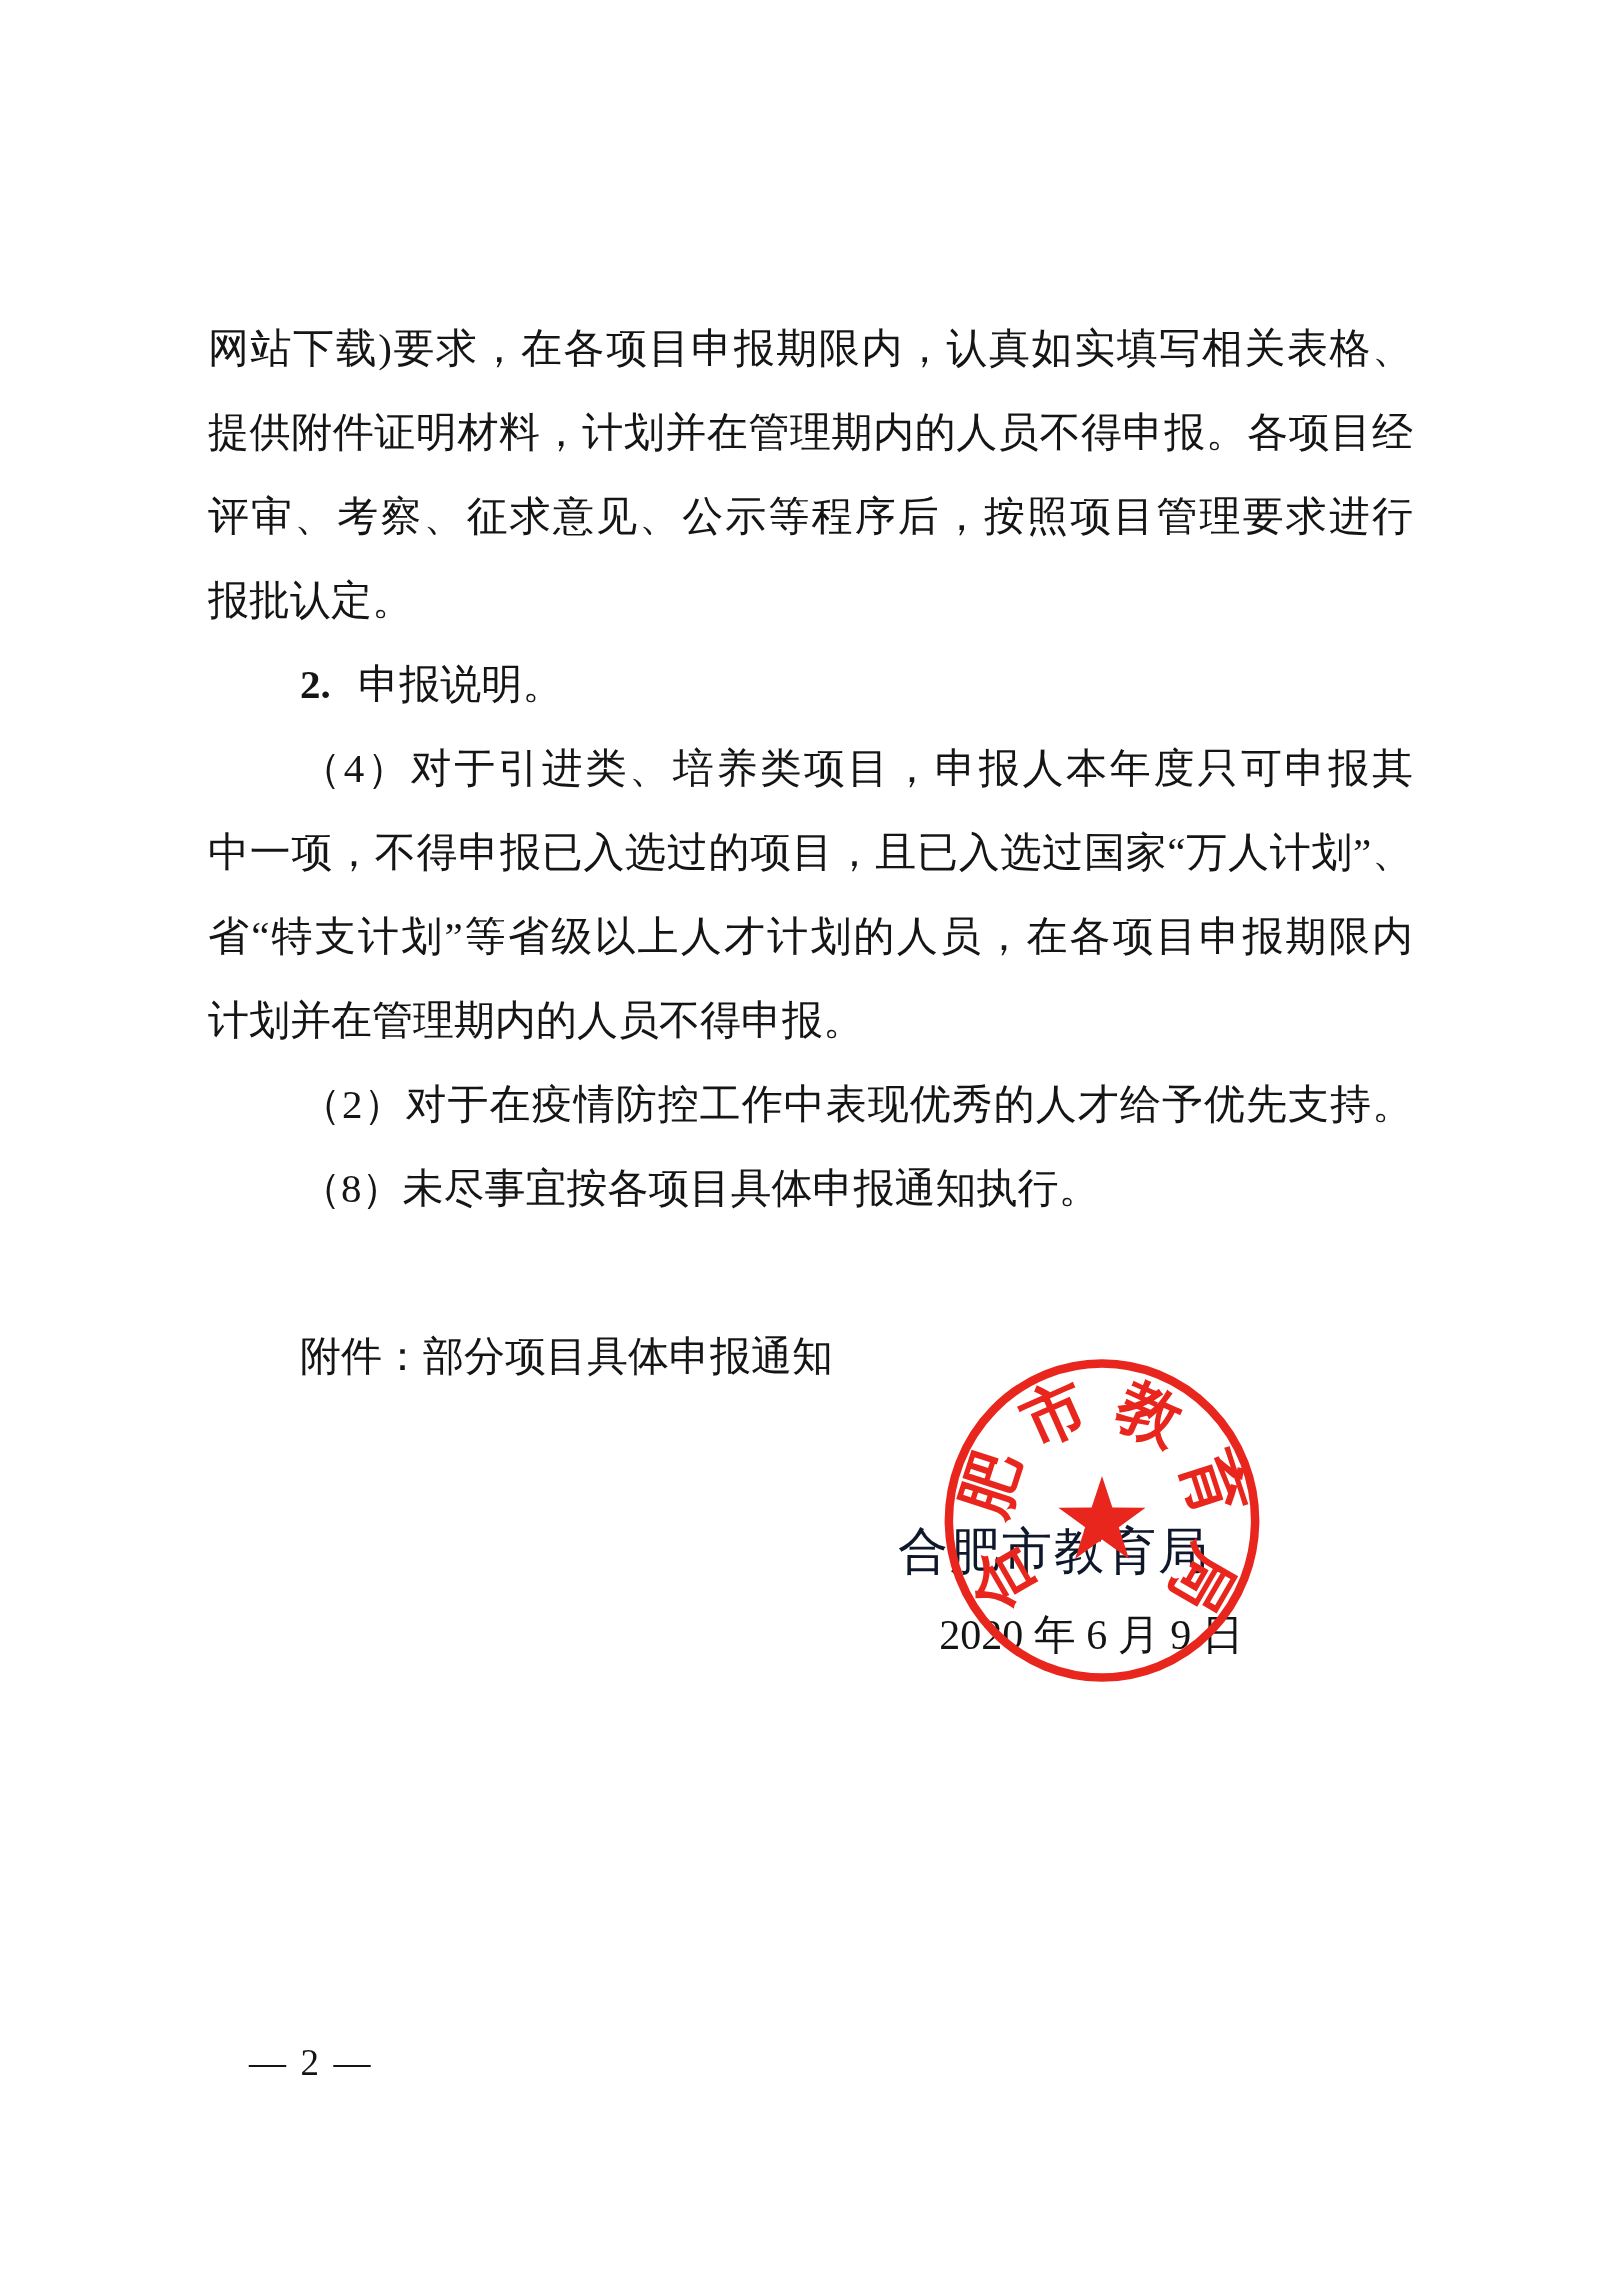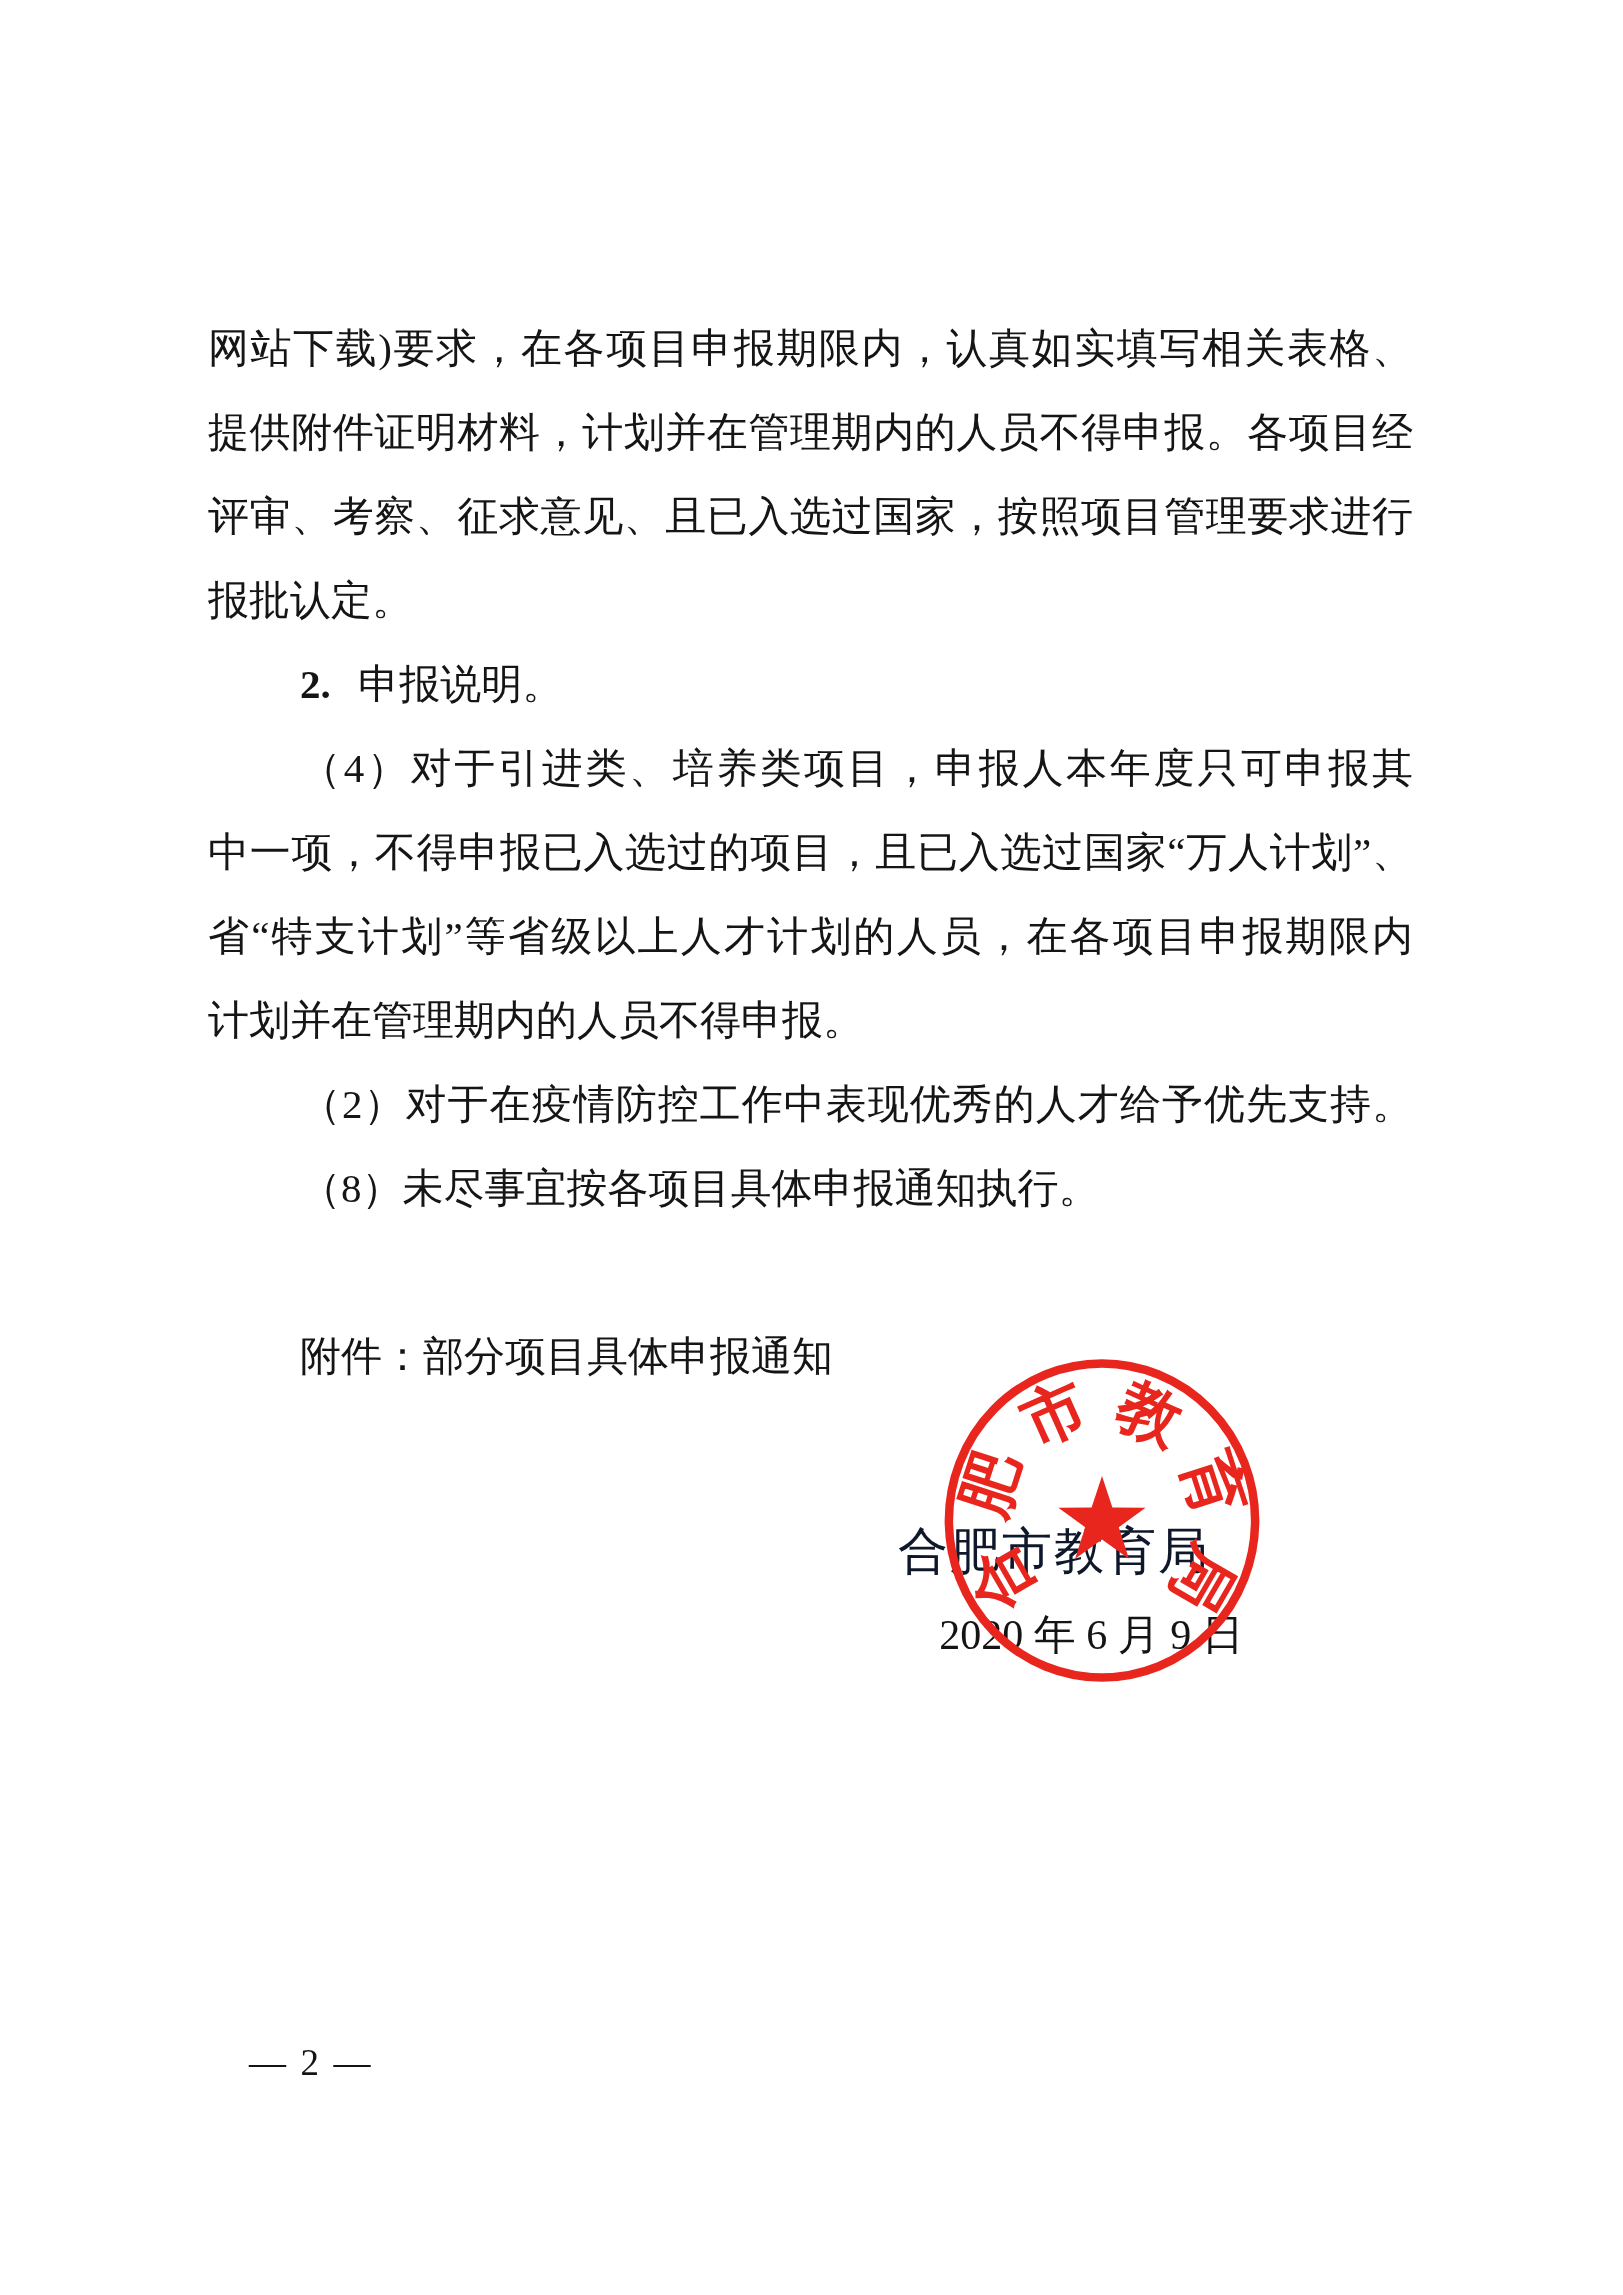--- a/index.html
+++ b/index.html
@@ -79,21 +79,21 @@
   }
 </style>
 </head>
 <body>
 
 <div class="page">
 
   <div class="content">
     <div class="bline just">网站下载)要求，在各项目申报期限内，认真如实填写相关表格、</div>
     <div class="bline just">提供附件证明材料，计划并在管理期内的人员不得申报。各项目经</div>
-    <div class="bline just">评审、考察、征求意见、且已入选过国家，按照项目管理要求进行</div>
+    <div class="bline just">评审、考察、征求意见、公示等程序后，按照项目管理要求进行</div>
     <div class="bline">报批认定。</div>
     <div class="bline indent">
       <span class="num">2.</span><span>申报说明。</span>
     </div>
     <div class="bline just indent">（4）对于引进类、培养类项目，申报人本年度只可申报其</div>
     <div class="bline just">中一项，不得申报已入选过的项目，且已入选过国家“万人计划”、</div>
     <div class="bline just">省“特支计划”等省级以上人才计划的人员，在各项目申报期限内</div>
     <div class="bline">计划并在管理期内的人员不得申报。</div>
     <div class="bline just indent">（2）对于在疫情防控工作中表现优秀的人才给予优先支持。</div>
     <div class="bline indent">（8）未尽事宜按各项目具体申报通知执行。</div>

